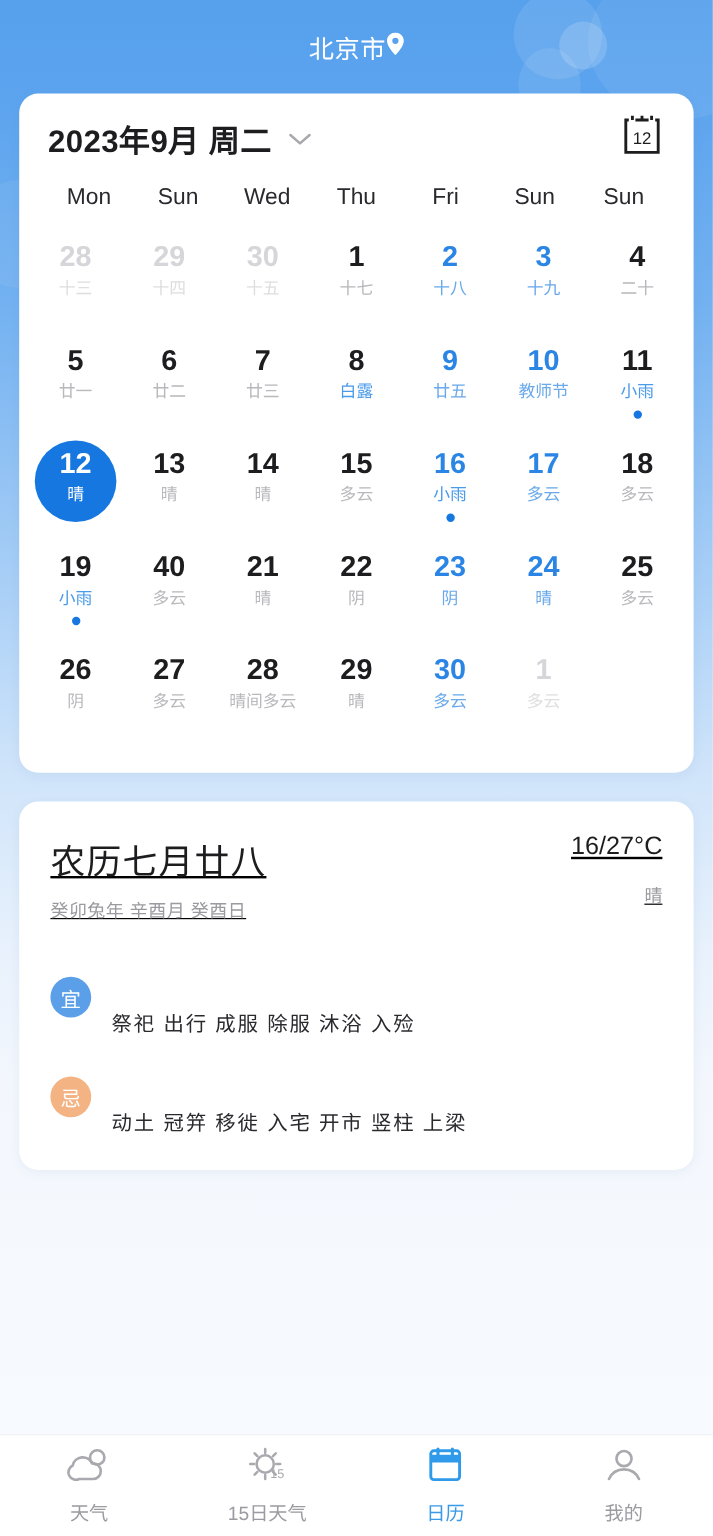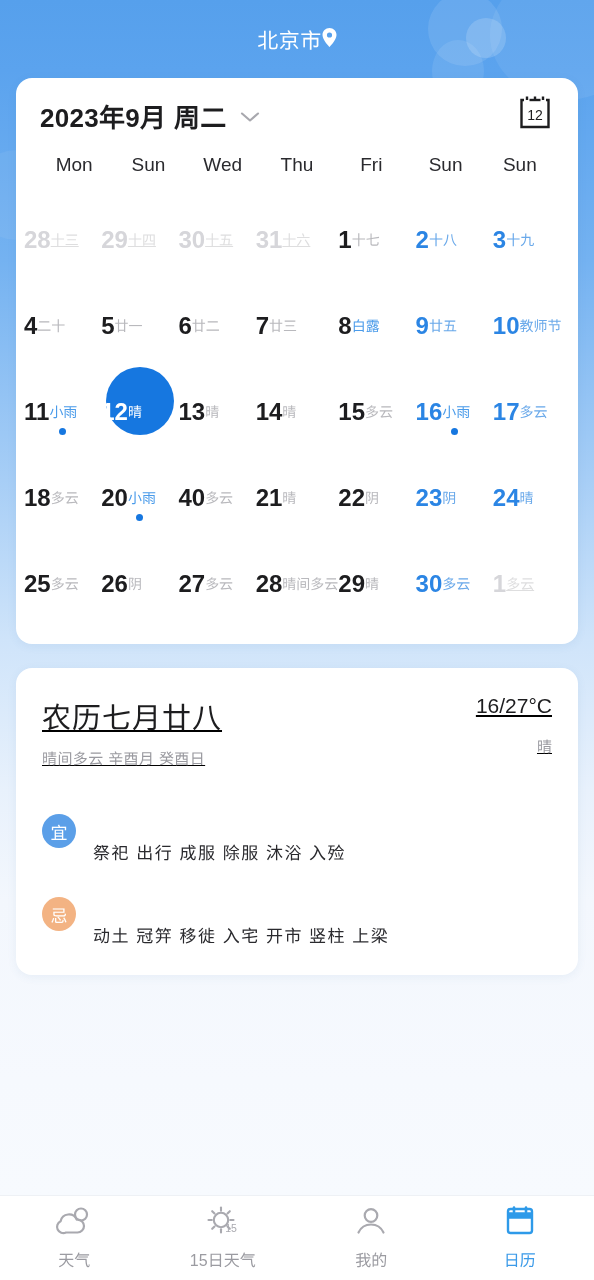--- a/index.html
+++ b/index.html
@@ -100,21 +100,21 @@
     display: grid;
     grid-template-columns: repeat(7, 1fr);
     padding: 0 8px;
     margin-top: 16px;
     row-gap: 0;
   }
   .cell {
     height: 86px;
     position: relative;
     display: flex;
-    flex-direction: row;
+    flex-direction: column;
     align-items: center;
     justify-content: flex-start;
     padding-top: 9px;
     text-align: center;
   }
   .cell .num {
     font-size: 24px;
     font-weight: bold;
     line-height: 28px;
     color: #1d1d1f;
@@ -124,21 +124,21 @@
   .cell .sub {
     font-size: 14px;
     line-height: 19px;
     margin-top: 2px;
     color: #b9b9bd;
     position: relative;
     z-index: 2;
     white-space: nowrap;
   }
   .cell.muted .num { color: #d6d6da; }
-  .cell.muted .sub { color: #dededf; text-decoration: underline; }
+  .cell.muted .sub { color: #dededf; }
   .cell.weekend .num { color: #2b85e4; }
   .cell.weekend .sub { color: #6aa9ea; }
   .cell .sub.rain { color: #4a9bea; }
   .cell .dot {
     position: absolute;
     width: 7px; height: 7px;
     border-radius: 50%;
     background: #1677e0;
     left: 50%;
     margin-left: -3.5px;
@@ -297,24 +297,20 @@
         <span class="sub">十三</span>
       </div>
       <div class="cell muted">
         <span class="num">29</span>
         <span class="sub">十四</span>
       </div>
       <div class="cell muted">
         <span class="num">30</span>
         <span class="sub">十五</span>
       </div>
-      <div class="cell muted">
-        <span class="num">31</span>
-        <span class="sub">十六</span>
-      </div>
       <div class="cell">
         <span class="num">1</span>
         <span class="sub">十七</span>
       </div>
       <div class="cell weekend">
         <span class="num">2</span>
         <span class="sub">十八</span>
       </div>
       <div class="cell weekend">
         <span class="num">3</span>
@@ -377,21 +373,21 @@
       </div>
       <div class="cell weekend">
         <span class="num">17</span>
         <span class="sub">多云</span>
       </div>
       <div class="cell">
         <span class="num">18</span>
         <span class="sub">多云</span>
       </div>
       <div class="cell">
-        <span class="num">20</span>
+        <span class="num">19</span>
         <span class="sub rain">小雨</span>
         <span class="dot"></span>
       </div>
       <div class="cell">
         <span class="num">40</span>
         <span class="sub">多云</span>
       </div>
       <div class="cell">
         <span class="num">21</span>
         <span class="sub">晴</span>
@@ -436,21 +432,21 @@
         <span class="num">1</span>
         <span class="sub">多云</span>
       </div>
     </div>
 </div>
 
 <div class="card lunar-card">
   <div class="lunar-top">
     <div class="lunar-left">
       <div class="lunar-date">农历七月廿八</div>
-      <div class="lunar-ganzhi">晴间多云 辛酉月 癸酉日</div>
+      <div class="lunar-ganzhi">癸卯兔年 辛酉月 癸酉日</div>
     </div>
     <div class="lunar-right">
       <div class="temp">16/27°C</div>
       <div class="cond">晴</div>
     </div>
   </div>
 
   <div class="yiji">
     <div class="yiji-row">
       <span class="yiji-badge yi">宜</span>
@@ -488,33 +484,33 @@
             <path d="M24.5 21.5l2.3 2.3"></path>
           <path d="M26.8 6.2l-2.3 2.3"></path>
             <path d="M11.5 21.5l-2.3 2.3"></path>
         </g>
         <text x="28" y="27" font-family="'Liberation Sans', sans-serif" font-size="10.5" fill="#a9a9af" text-anchor="middle">15</text>
       </svg>
     </span>
     <span class="nav-label">15日天气</span>
   </div>
 
-  <div class="nav-item">
-    <span>
-      <svg width="40" height="32" viewBox="0 0 40 32">
-        <circle cx="20" cy="10.5" r="6.3" stroke="#a9a9af" stroke-width="2.2" fill="none"></circle>
-        <path d="M7.5 27.5c2.5-5.4 7.3-8 12.5-8s10 2.6 12.5 8" stroke="#a9a9af" stroke-width="2.2" fill="none" stroke-linecap="round"></path>
-      </svg>
-    </span>
-    <span class="nav-label">我的</span>
-  </div>
-
   <div class="nav-item active">
     <span>
       <svg width="40" height="32" viewBox="0 0 40 32">
         <rect x="8" y="4" width="24" height="24" rx="2.5" fill="#ffffff" stroke="#2e9ae9" stroke-width="2.4"></rect>
         <path d="M8 10.5h24" stroke="#2e9ae9" stroke-width="6.5"></path>
         <path d="M14 2.5v4.5M26 2.5v4.5" stroke="#2e9ae9" stroke-width="2.6" stroke-linecap="round"></path>
       </svg>
     </span>
     <span class="nav-label">日历</span>
   </div>
+
+  <div class="nav-item">
+    <span>
+      <svg width="40" height="32" viewBox="0 0 40 32">
+        <circle cx="20" cy="10.5" r="6.3" stroke="#a9a9af" stroke-width="2.2" fill="none"></circle>
+        <path d="M7.5 27.5c2.5-5.4 7.3-8 12.5-8s10 2.6 12.5 8" stroke="#a9a9af" stroke-width="2.2" fill="none" stroke-linecap="round"></path>
+      </svg>
+    </span>
+    <span class="nav-label">我的</span>
+  </div>
 </div>
 
 </body></html>

